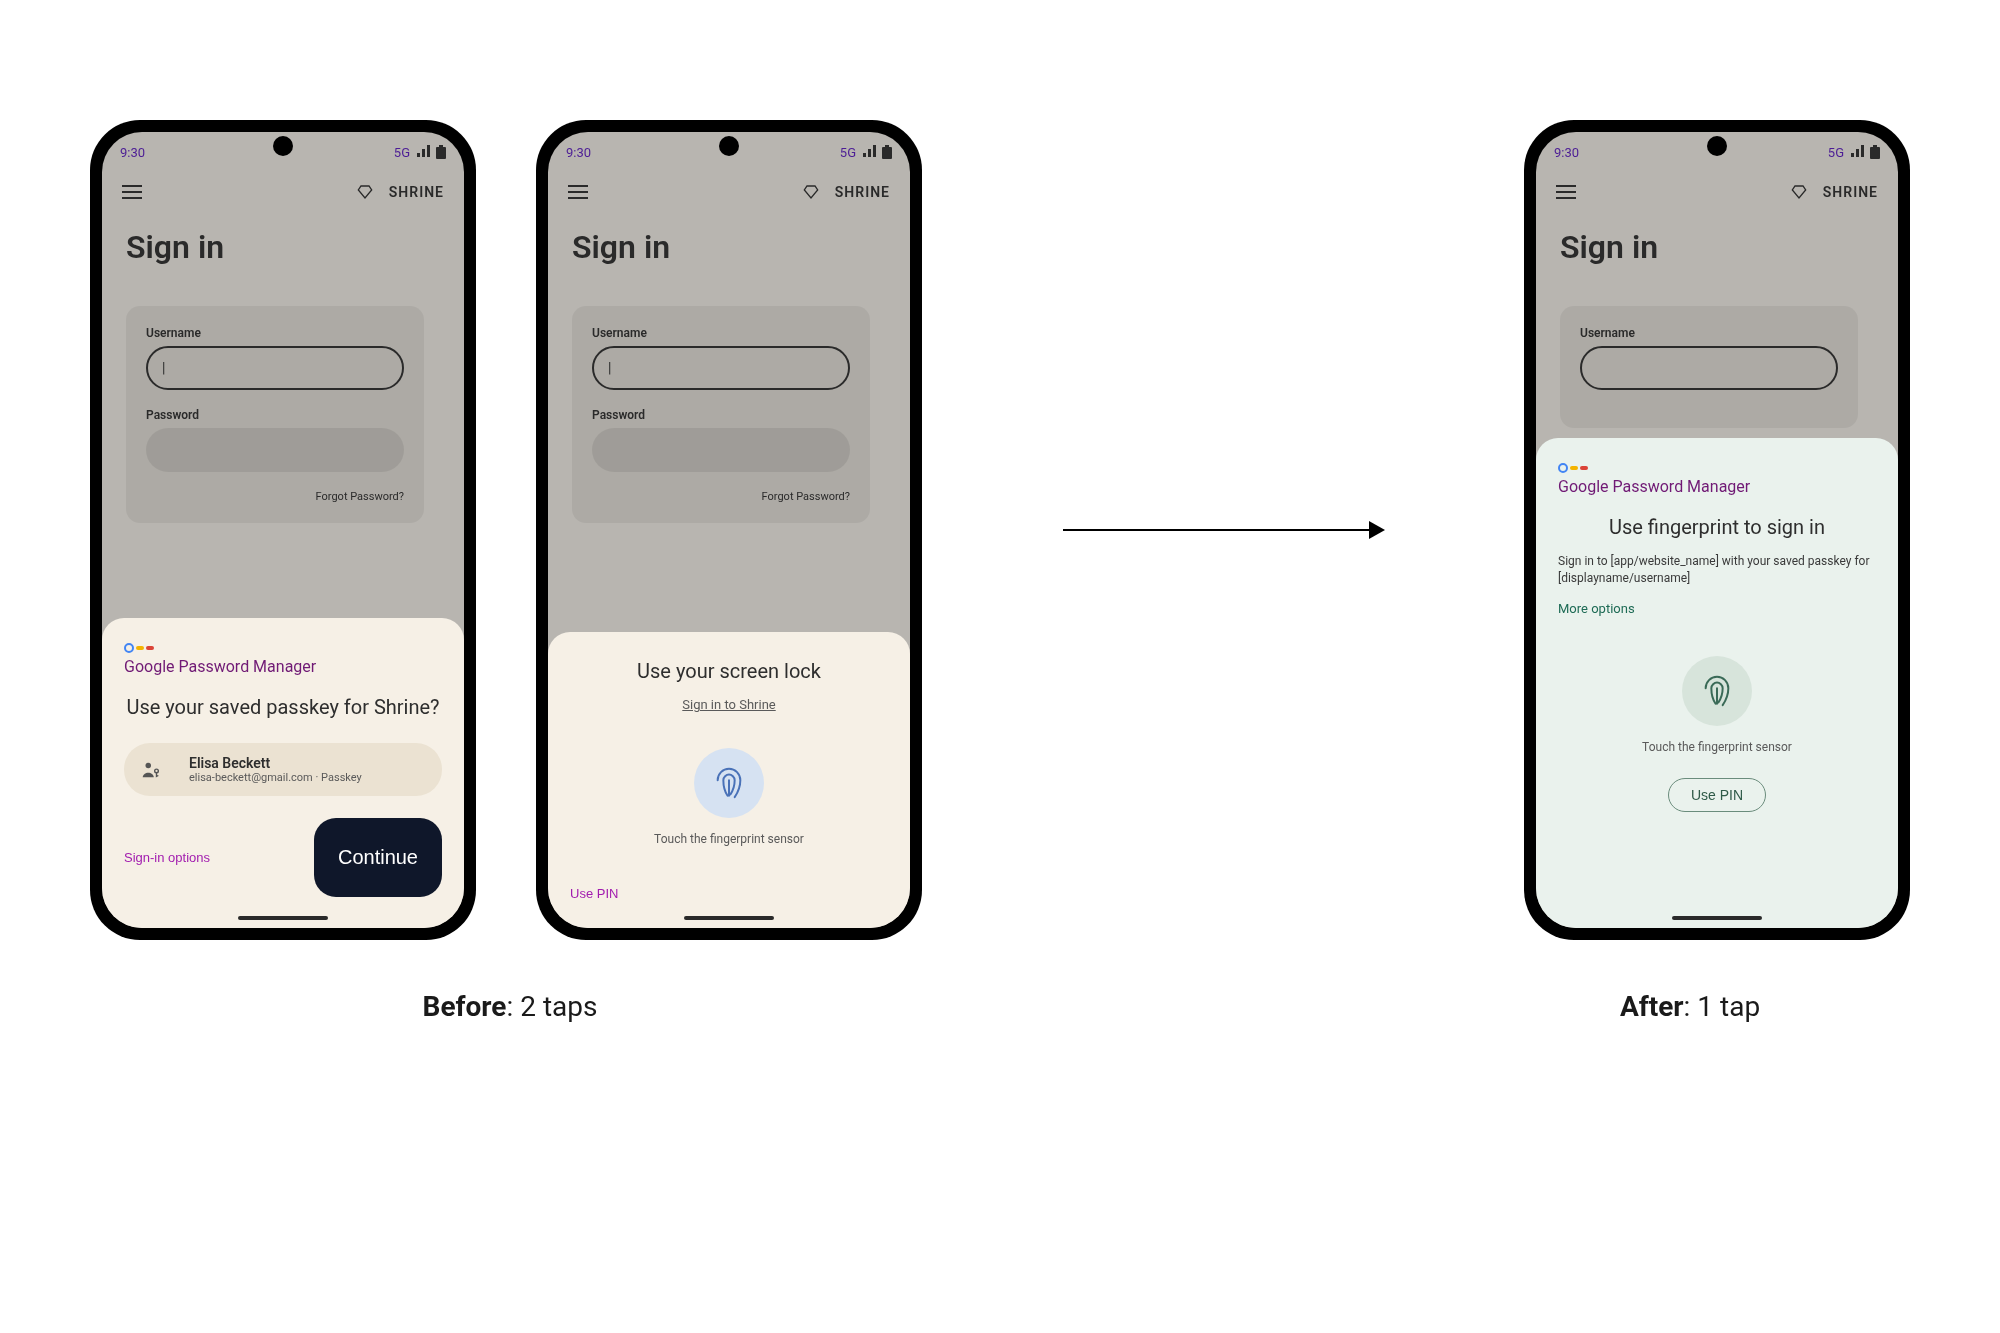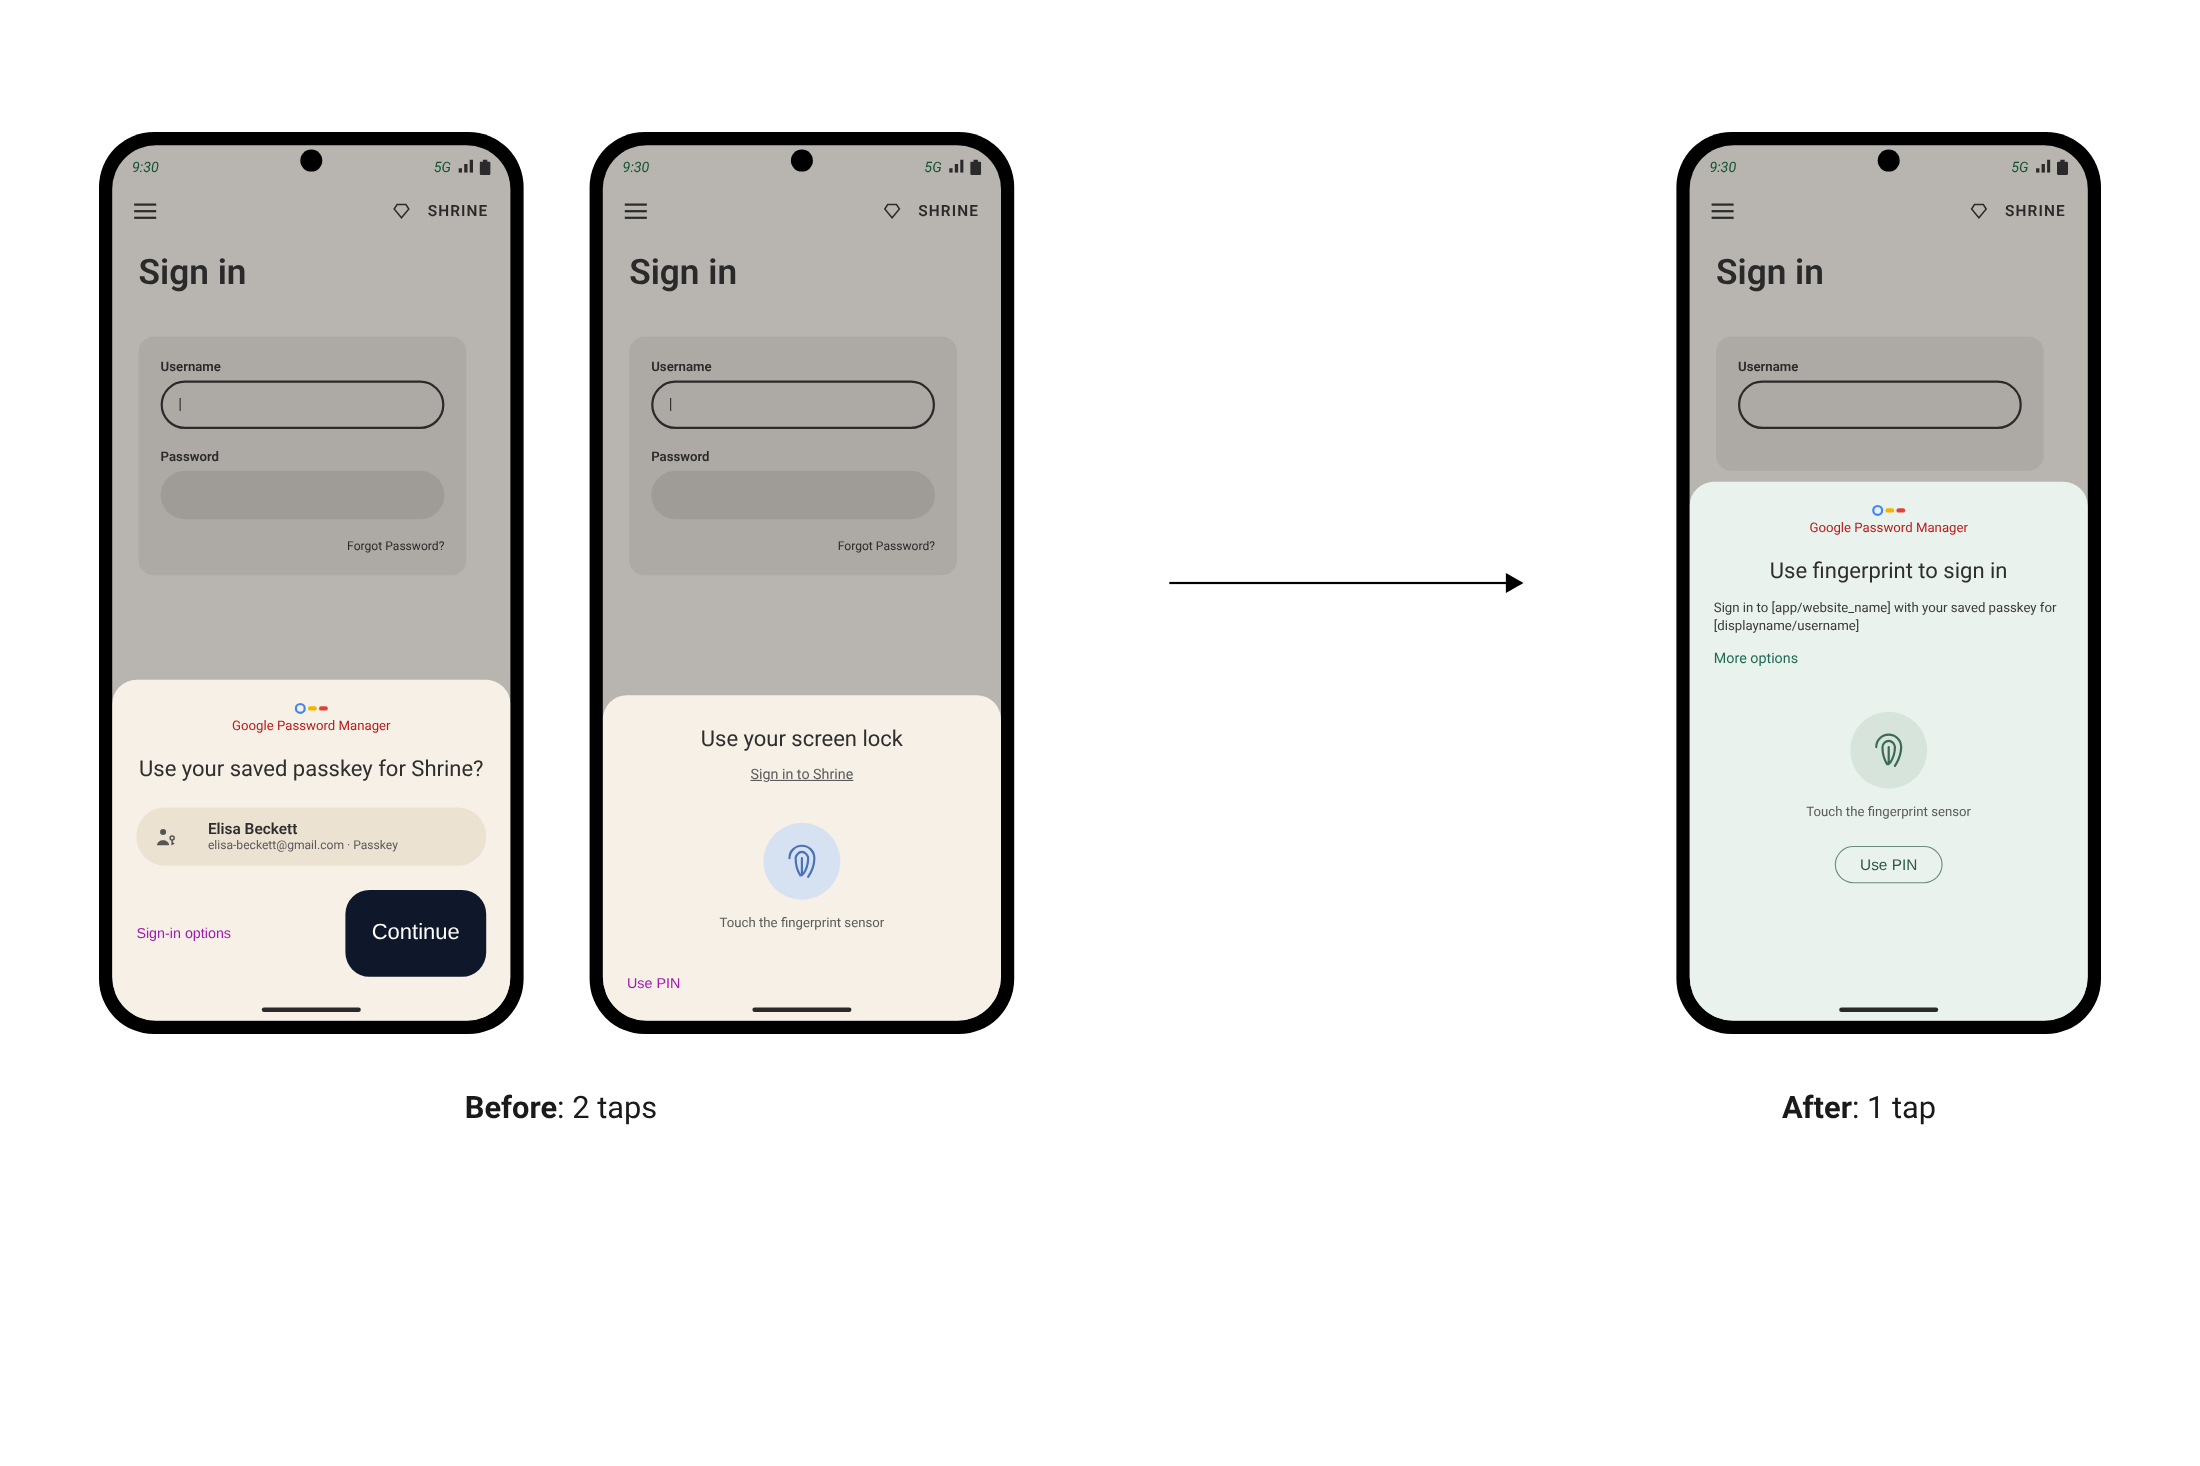--- a/index.html
+++ b/index.html
@@ -52,24 +52,23 @@
     border-radius: 50%;
     z-index: 5;
   }
   .statusbar {
     height: 40px;
     display: flex;
     align-items: center;
     justify-content: space-between;
     padding: 0 18px;
     font-size: 13px;
-    color: #14532d;
+    color: #4c1d95;
     position: relative;
     z-index: 3;
-    font-style: italic;
   }
   .status-right { display: flex; align-items: flex-start; gap: 6px; }
   .status-right svg { display: block; }
   .appbar {
     display: flex;
     align-items: center;
     justify-content: space-between;
     padding: 12px 20px 8px 20px;
     position: relative;
     z-index: 2;
@@ -146,23 +145,23 @@
     left: 0; right: 0; bottom: 0;
     border-radius: 22px 22px 0 0;
     padding: 20px 22px 26px 22px;
     z-index: 4;
     display: flex;
     flex-direction: column;
   }
   .sheet-beige { background: #f6f0e6; }
   .sheet-mint  { background: #eaf2ed; }
   .gpm-row {
-    text-align: center;
-    font-size: 12px;
-    color: #b91c1c;
+    text-align: left;
+    font-size: 16px;
+    color: #701a75;
     margin-bottom: 10px;
   }
   .gpm-icon {
     display: inline-flex;
     align-items: center;
     gap: 2px;
     margin-bottom: 4px;
   }
   .gpm-circle {
     width: 10px; height: 10px; border: 2px solid #4285F4; border-radius: 50%;

